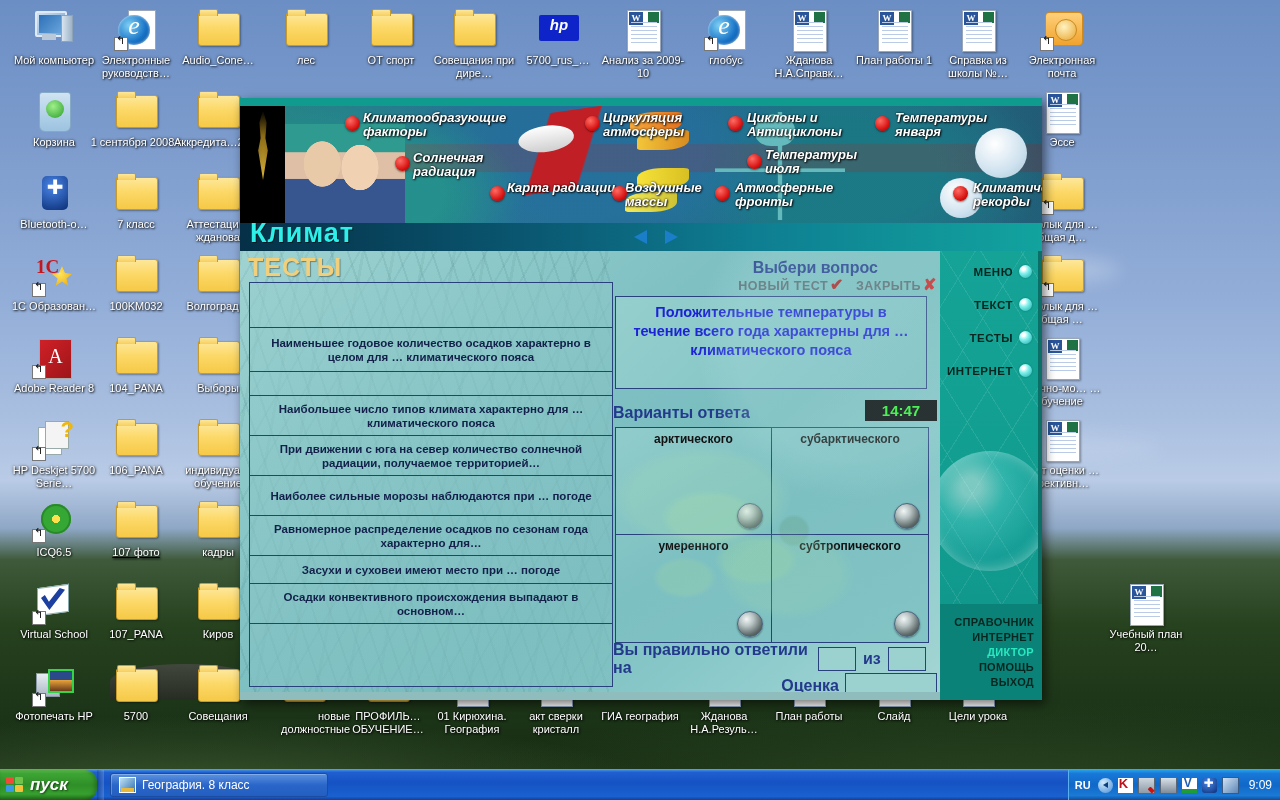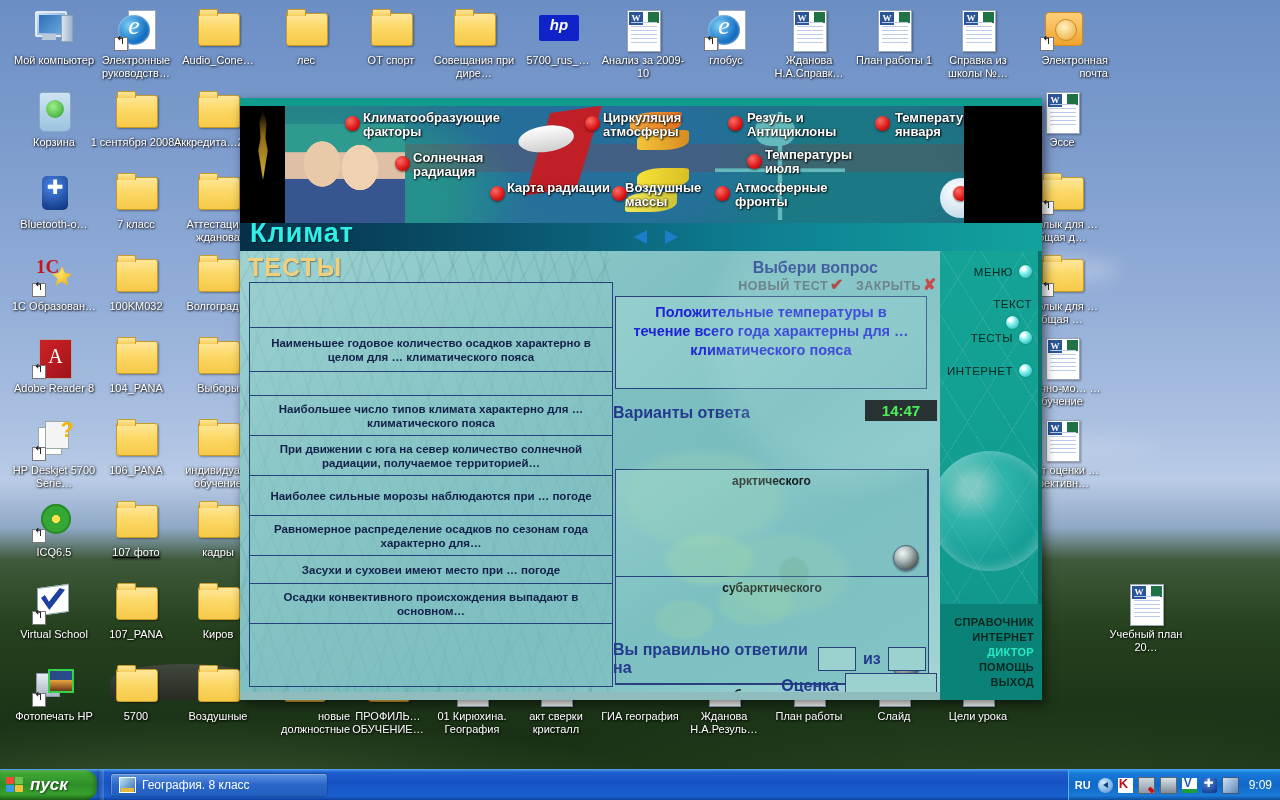--- a/index.html
+++ b/index.html
@@ -112,21 +112,21 @@
   .f-ph .dev{position:absolute;left:0;top:4px;width:22px;height:22px;background:linear-gradient(to bottom,#e8edf2,#aab7c4);border:1px solid #8a97a4;}
   .f-ph .pic{position:absolute;right:0;top:0;width:22px;height:20px;border:2px solid #34d34a;
     background:linear-gradient(to bottom,#2a4a8a 45%,#e8a33c 46%,#6a3a1a 100%);}
   .shortcut{position:absolute;left:2px;bottom:1px;width:12px;height:12px;background:#fff;border:1px solid #777;}
   .shortcut:after{content:"\21B1";position:absolute;left:1px;top:-4px;font-size:11px;color:#111;transform:scaleX(-1);}
 
   
   #app{position:absolute;left:240px;top:98px;width:802px;height:602px;
     background:#000;box-shadow:3px 4px 10px rgba(0,0,0,.55);overflow:hidden;}
   .app-top{position:absolute;left:0;top:0;width:100%;height:8px;background:#0f9b8e;}
-  .banner{position:absolute;left:0;top:8px;width:724px;height:117px;overflow:hidden;background:#4c1d95;}
+  .banner{position:absolute;left:0;top:8px;width:802px;height:117px;overflow:hidden;background:#4c1d95;font-style:italic;}
   .ban-wheat{position:absolute;left:0;top:0;width:45px;height:117px;background:#000;}
   .ban-wheat:after{content:"";position:absolute;left:8px;top:4px;width:30px;height:70px;
     background:radial-gradient(ellipse at 50% 100%,#d8b13a 0%,#8a6a16 45%,rgba(0,0,0,0) 70%);
     clip-path:polygon(50% 0,62% 18%,58% 40%,66% 58%,50% 100%,34% 58%,42% 40%,38% 18%);}
   .ban-img{position:absolute;left:45px;top:0;width:757px;height:117px;
     background:
       linear-gradient(to bottom,rgba(20,60,90,.25) 0 32%,rgba(120,20,30,.30) 33% 56%,rgba(20,70,95,.25) 57% 100%),
       radial-gradient(ellipse 180px 90px at 8% 75%,#2aa89b 0 55%,rgba(42,168,155,0) 100%),
       radial-gradient(ellipse 200px 120px at 42% 40%,#2b7fb0 0 50%,rgba(43,127,176,0) 100%),
       radial-gradient(ellipse 220px 110px at 72% 55%,#1e8a93 0 50%,rgba(30,138,147,0) 100%),
@@ -198,22 +198,22 @@
     background:linear-gradient(135deg,#95cfcd,#7cbfc2);display:flex;align-items:flex-start;justify-content:center;
     padding-top:6px;box-sizing:border-box;}
   .qbox .t{color:#1c23d6;font-size:14.5px;font-weight:bold;line-height:19px;text-align:center;width:292px;}
 
   .lbl-vars{position:absolute;left:2px;top:129px;font-size:16px;font-weight:bold;color:#233a8c;}
   .clock{position:absolute;right:4px;top:125px;width:72px;height:21px;background:#000;
     display:flex;align-items:center;justify-content:center;}
   .clock span{color:#2ef52e;font-size:15px;font-weight:bold;font-family:"Liberation Sans",sans-serif;text-align:right;}
 
   .answers{position:absolute;left:4px;top:152px;width:312px;height:214px;border:1px solid #28407c;
-    display:grid;grid-template-columns:1fr;grid-template-rows:1fr 1fr;
-    background:linear-gradient(150deg,#90cccb 0%,#7dc0c2 45%,#83c4c5 100%);margin-top:42px;}
+    display:grid;grid-template-columns:1fr 1fr;grid-template-rows:1fr 1fr;
+    background:linear-gradient(150deg,#90cccb 0%,#7dc0c2 45%,#83c4c5 100%);}
   .answers:before{content:"";position:absolute;left:0;top:0;right:0;bottom:0;opacity:.45;pointer-events:none;
     background:
       radial-gradient(ellipse 70px 40px at 30% 42%,rgba(160,215,175,.9) 0 55%,rgba(0,0,0,0) 70%),
       radial-gradient(ellipse 60px 36px at 45% 62%,rgba(150,210,170,.85) 0 55%,rgba(0,0,0,0) 70%),
       radial-gradient(ellipse 46px 30px at 22% 70%,rgba(150,208,170,.8) 0 55%,rgba(0,0,0,0) 70%),
       radial-gradient(circle 22px at 57% 48%,rgba(90,150,110,.55) 0 60%,rgba(0,0,0,0) 75%);}
   .acell{position:relative;border-right:1px solid #28407c;border-bottom:1px solid #28407c;box-sizing:border-box;}
   .acell:nth-child(2),.acell:nth-child(4){border-right:none;}
   .acell:nth-child(3),.acell:nth-child(4){border-bottom:none;}
   .acell .at{position:absolute;left:0;right:0;top:4px;text-align:center;font-size:12px;font-weight:bold;color:#111;}
@@ -232,21 +232,21 @@
   .navpane{position:absolute;left:700px;top:0;width:102px;height:449px;
     background:linear-gradient(to bottom,#14a396 0%,#12a092 35%,#119b8f 70%,#0e8f85 100%);overflow:hidden;}
   .navpane .bubble{position:absolute;left:-10px;top:200px;width:120px;height:120px;border-radius:50%;
     background:radial-gradient(circle at 34% 30%,rgba(255,255,255,.45) 0 8%,rgba(120,230,230,.30) 30%,rgba(40,170,175,.22) 65%,rgba(255,255,255,.12) 100%);
     box-shadow:inset 0 0 14px rgba(255,255,255,.35);}
   .navpane .grid{position:absolute;left:0;top:0;right:0;bottom:0;opacity:.18;
     background:repeating-linear-gradient(58deg,rgba(255,255,255,.55) 0 1px,rgba(0,0,0,0) 1px 34px),
                repeating-linear-gradient(-58deg,rgba(255,255,255,.5) 0 1px,rgba(0,0,0,0) 1px 42px);}
   .navpane .edge{position:absolute;right:0;top:0;width:4px;height:449px;background:#0b6f68;}
   .nitem{position:absolute;right:10px;display:flex;align-items:center;gap:6px;cursor:pointer;}
-  .nitem .nt{font-size:11.5px;font-weight:normal;color:#07261f;letter-spacing:.5px;text-align:right;}
+  .nitem .nt{font-size:11.5px;font-weight:bold;color:#07261f;letter-spacing:.5px;text-align:right;}
   .nitem .nb{width:13px;height:13px;border-radius:50%;
     background:radial-gradient(circle at 35% 30%,#ffffff 0 12%,#7ef0ec 40%,#19a8a4 100%);
     box-shadow:0 0 2px rgba(0,0,0,.3);}
   .botlinks{position:absolute;left:0;bottom:0;width:102px;height:96px;background:#0b8278;
     display:flex;flex-direction:column;align-items:flex-end;justify-content:center;padding-right:8px;box-sizing:border-box;}
   .botlinks div{font-size:11px;font-weight:bold;color:#06261f;line-height:15px;letter-spacing:.3px;cursor:pointer;}
   .botlinks div.hl{color:#29e8c0;}
   .app-bottom{position:absolute;left:0;bottom:0;width:700px;height:8px;background:#8fbdbd;}
 
   
@@ -391,21 +391,21 @@
     </div>
     <div class="icon" style="left: 932px; top: 8px;">
       <div class="glyph">
         <span class="f-doc">
           <span class="wbadge">W</span>
           <span class="xbadge"></span>
         </span>
       </div>
       <div class="lbl">Справка из школы №…</div>
     </div>
-    <div class="icon" style="left: 1016px; top: 8px; text-align: right;">
+    <div class="icon" style="left: 1016px; top: 8px;">
       <div class="glyph">
         <span class="f-mail"></span>
         <span class="shortcut"></span>
       </div>
       <div class="lbl">Электронная почта</div>
     </div>
     <div class="icon" style="left: 8px; top: 90px;">
       <div class="glyph">
         <span class="f-bin"></span>
       </div>
@@ -608,21 +608,21 @@
     <div class="icon" style="left: 90px; top: 664px;">
       <div class="glyph">
         <span class="f-folder"></span>
       </div>
       <div class="lbl">5700</div>
     </div>
     <div class="icon" style="left: 172px; top: 664px;">
       <div class="glyph">
         <span class="f-folder"></span>
       </div>
-      <div class="lbl">Воздушные</div>
+      <div class="lbl">Совещания</div>
     </div>
     <div class="icon" style="left: 258px; top: 664px; text-align: right;">
       <div class="glyph">
         <span class="f-folder"></span>
       </div>
       <div class="lbl">новые должностные</div>
     </div>
     <div class="icon" style="left: 342px; top: 664px;">
       <div class="glyph">
         <span class="f-folder"></span>
@@ -696,21 +696,21 @@
         <div class="ban-lbl" style="left: 173px; top: 45px; width: 110px;">Солнечная радиация</div>
         <div class="ban-dot" style="left: 155px; top: 50px;"></div>
         <div class="ban-lbl" style="left: 267px; top: 75px; width: 110px;">Карта радиации</div>
         <div class="ban-dot" style="left: 250px; top: 80px;"></div>
         <div class="ban-lbl" style="left: 363px; top: 5px; width: 110px;">Циркуляция атмосферы</div>
         <div class="ban-dot" style="left: 345px; top: 10px;"></div>
         <div class="ban-lbl" style="left: 385px; top: 75px; width: 110px;">Воздушные массы</div>
         <div class="ban-dot" style="left: 372px; top: 80px;"></div>
         <div class="ban-lbl" style="left: 495px; top: 75px; width: 110px;">Атмосферные фронты</div>
         <div class="ban-dot" style="left: 475px; top: 80px;"></div>
-        <div class="ban-lbl" style="left: 507px; top: 5px; width: 110px;">Резуль и Антициклоны</div>
+        <div class="ban-lbl" style="left: 507px; top: 5px; width: 110px;">Циклоны и Антициклоны</div>
         <div class="ban-dot" style="left: 488px; top: 10px;"></div>
         <div class="ban-lbl" style="left: 525px; top: 42px; width: 110px;">Температуры июля</div>
         <div class="ban-dot" style="left: 507px; top: 48px;"></div>
         <div class="ban-lbl" style="left: 655px; top: 5px; width: 110px;">Температуры января</div>
         <div class="ban-dot" style="left: 635px; top: 10px;"></div>
         <div class="ban-lbl" style="left: 733px; top: 75px; width: 110px;">Климатические рекорды</div>
         <div class="ban-dot" style="left: 713px; top: 80px;"></div>
       </div>
   </div>
 
@@ -757,20 +757,24 @@
         <div class="answers" id="answer-grid">
             <div class="acell">
               <span class="at">арктического</span>
               <span class="knob"></span>
             </div>
             <div class="acell">
               <span class="at">субарктического</span>
               <span class="knob"></span>
             </div>
             <div class="acell">
+              <span class="at">умеренного</span>
+              <span class="knob"></span>
+            </div>
+            <div class="acell">
               <span class="at">субтропического</span>
               <span class="knob"></span>
             </div>
           </div>
 
         <div class="scoreline">
           <span class="tx">Вы правильно ответили на</span>
           <span class="sbox"></span>
           <span class="tx">из</span>
           <span class="sbox"></span>
@@ -786,21 +790,21 @@
 
     <div class="navpane">
       <div class="grid"></div>
       <div class="bubble"></div>
       <div class="edge"></div>
       <div id="nav-items">
           <div class="nitem" style="top: 14px;">
             <span class="nt">МЕНЮ</span>
             <span class="nb"></span>
           </div>
-          <div class="nitem" style="top: 47px; flex-direction: column;">
+          <div class="nitem" style="top: 47px;">
             <span class="nt">ТЕКСТ</span>
             <span class="nb"></span>
           </div>
           <div class="nitem" style="top: 80px;">
             <span class="nt">ТЕСТЫ</span>
             <span class="nb"></span>
           </div>
           <div class="nitem" style="top: 113px;">
             <span class="nt">ИНТЕРНЕТ</span>
             <span class="nb"></span>

